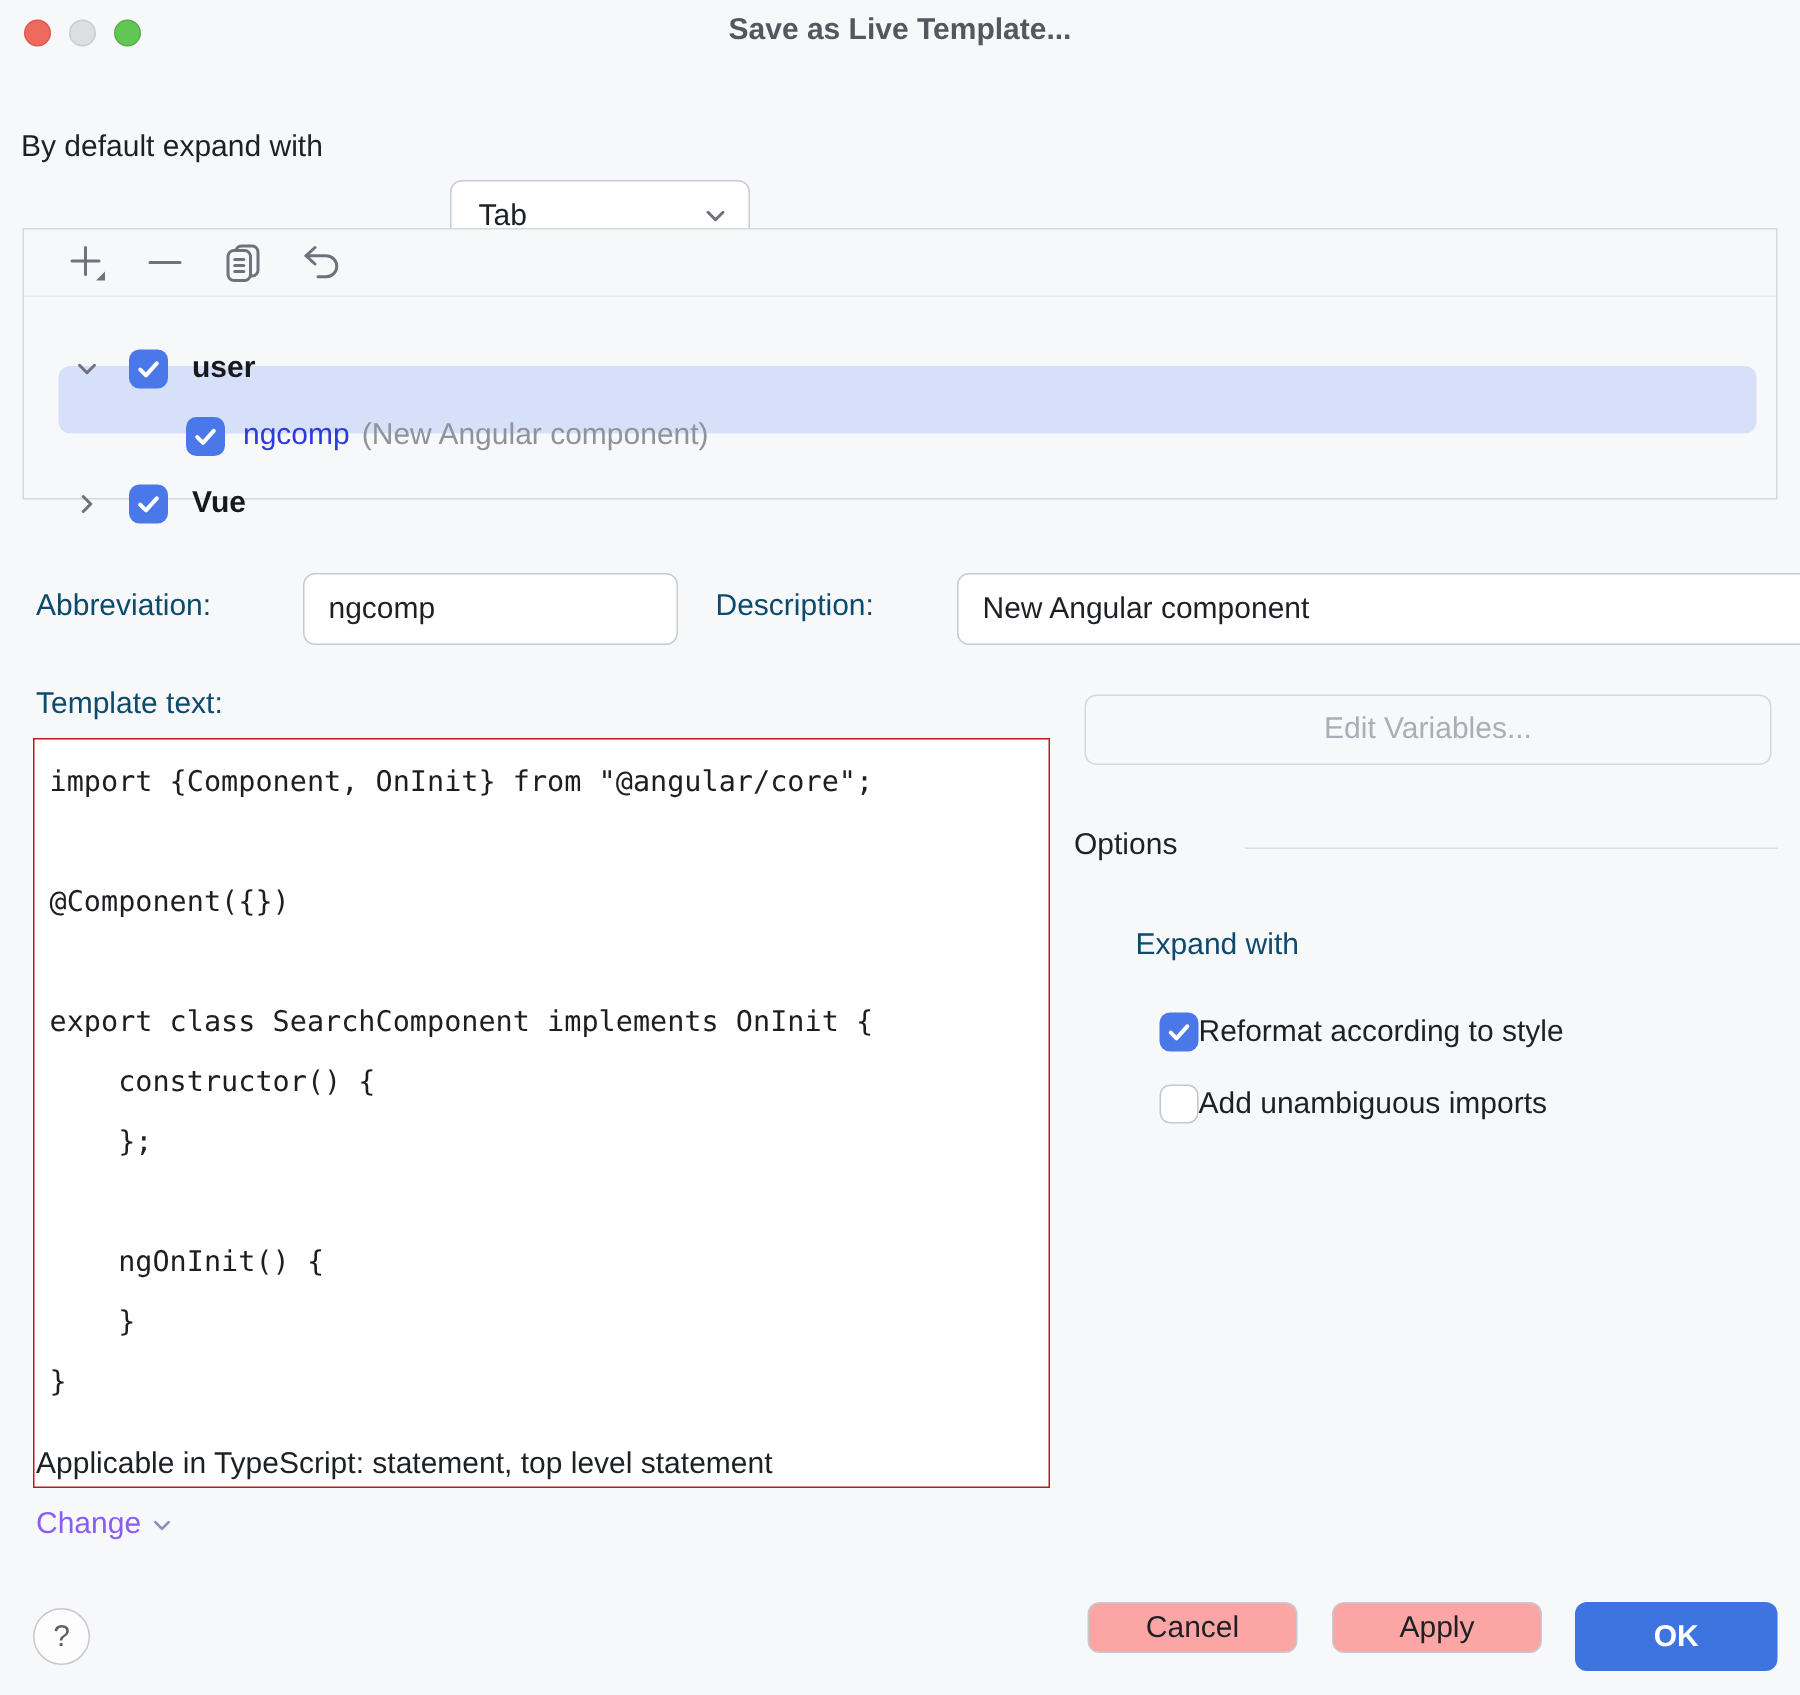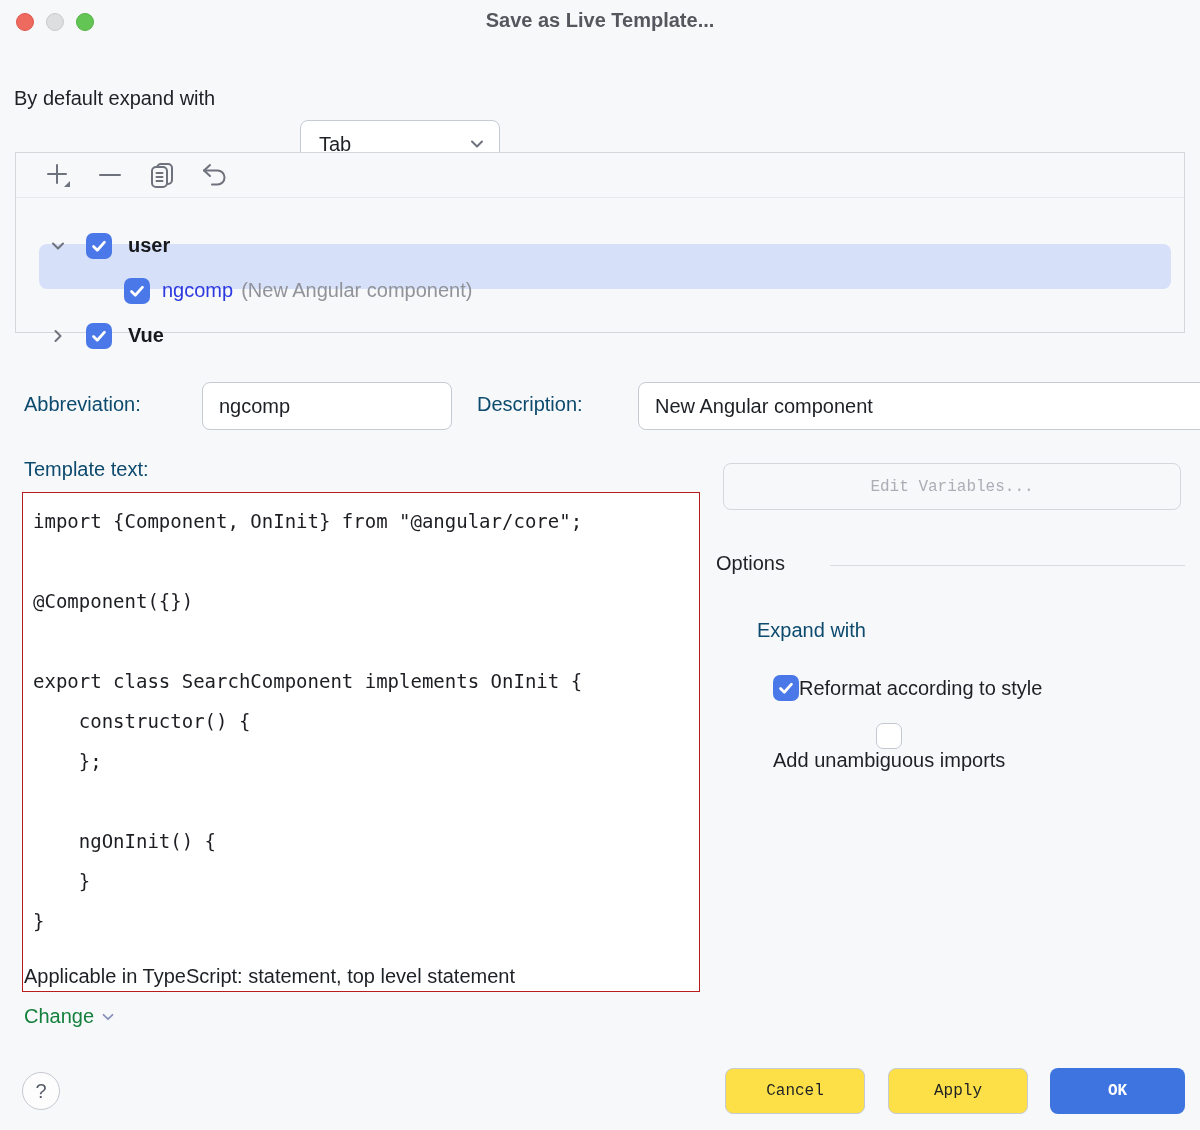--- a/index.html
+++ b/index.html
@@ -49,36 +49,36 @@
   #abbr-label { left:24px; top:393px; }
   #abbr-input { left:202px; top:382px; width:250px; }
   #desc-label { left:477px; top:393px; }
   #desc-input { left:638px; top:382px; width:627px; }
   #tpl-label  { left:24px; top:458px; }
 
   .codearea { position:absolute; left:22px; top:492px; width:678px; height:500px; background:#fff; border:1px solid #b91c1c; padding:8px 10px; overflow:hidden; cursor:text; }
   .codearea pre { font-family:"DejaVu Sans Mono", monospace; font-size:19px; line-height:40px; color:#1c1e22; white-space:pre; }
 
   
-  .btn { border-radius:8px; font-family:Liberation Mono, monospace; font-size:16px; display:flex; align-items:center; justify-content:center; cursor:default; }
+  .btn { border-radius:8px; font-family:Liberation Sans, sans-serif; font-size:20px; display:flex; align-items:center; justify-content:center; cursor:default; }
   #edit-vars { position:absolute; left:723px; top:463px; width:458px; height:47px; background:transparent; border:1px solid #d5d7dd; color:#abaeb6; }
   #options-title { position:absolute; left:716px; top:552px; font-size:20px; color:#1e2126; }
   #options-line { position:absolute; left:830px; top:565px; width:355px; height:1px; background:#dadce1; }
   #expandwith-label { left:757px; top:619px; }
   #expandwith-select { left:915px; top:608px; width:240px; height:47px; }
   .optrow { position:absolute; display:flex; align-items:center; font-size:20px; }
   #opt-reformat { left:773px; top:675px; }
-  #opt-imports  { left:773px; top:723px;flex-direction:column; }
+  #opt-imports  { left:773px; top:723px; }
 
   
   #applicable { position:absolute; left:24px; top:965px; font-size:20px; color:#1d2025; }
-  #change-link { position:absolute; left:24px; top:1005px; font-size:20px; color:#15803d; display:flex; align-items:center; gap:6px; cursor:pointer; }
+  #change-link { position:absolute; left:24px; top:1005px; font-size:20px; color:#8b5cf6; display:flex; align-items:center; gap:6px; cursor:pointer; }
   #change-link svg { stroke:#8791bb; fill:none; stroke-width:2; stroke-linecap:round; stroke-linejoin:round; }
   #help-btn { position:absolute; left:22px; top:1072px; width:38px; height:38px; border-radius:50%; border:1.5px solid #c6c9d0; background:#fdfdfe; color:#595e68; font-size:20px; }
-  .footer-btn { position:absolute; top:1068px; height:46px; background:#fde047; border:1px solid #c6cad3; color:#1d2025; }
+  .footer-btn { position:absolute; top:1068px; height:34px; background:#fca5a5; border:1px solid #c6cad3; color:#1d2025; }
   #cancel-btn { left:725px; width:140px; }
   #apply-btn  { left:888px; width:140px; }
   #ok-btn { position:absolute; left:1050px; top:1068px; width:135px; height:46px; background:#3d74e0; border:none; color:#fff; font-weight:700; }
 </style>
 </head>
 <body>
 
 <div class="dialog">
 
   <div class="titlebar">

